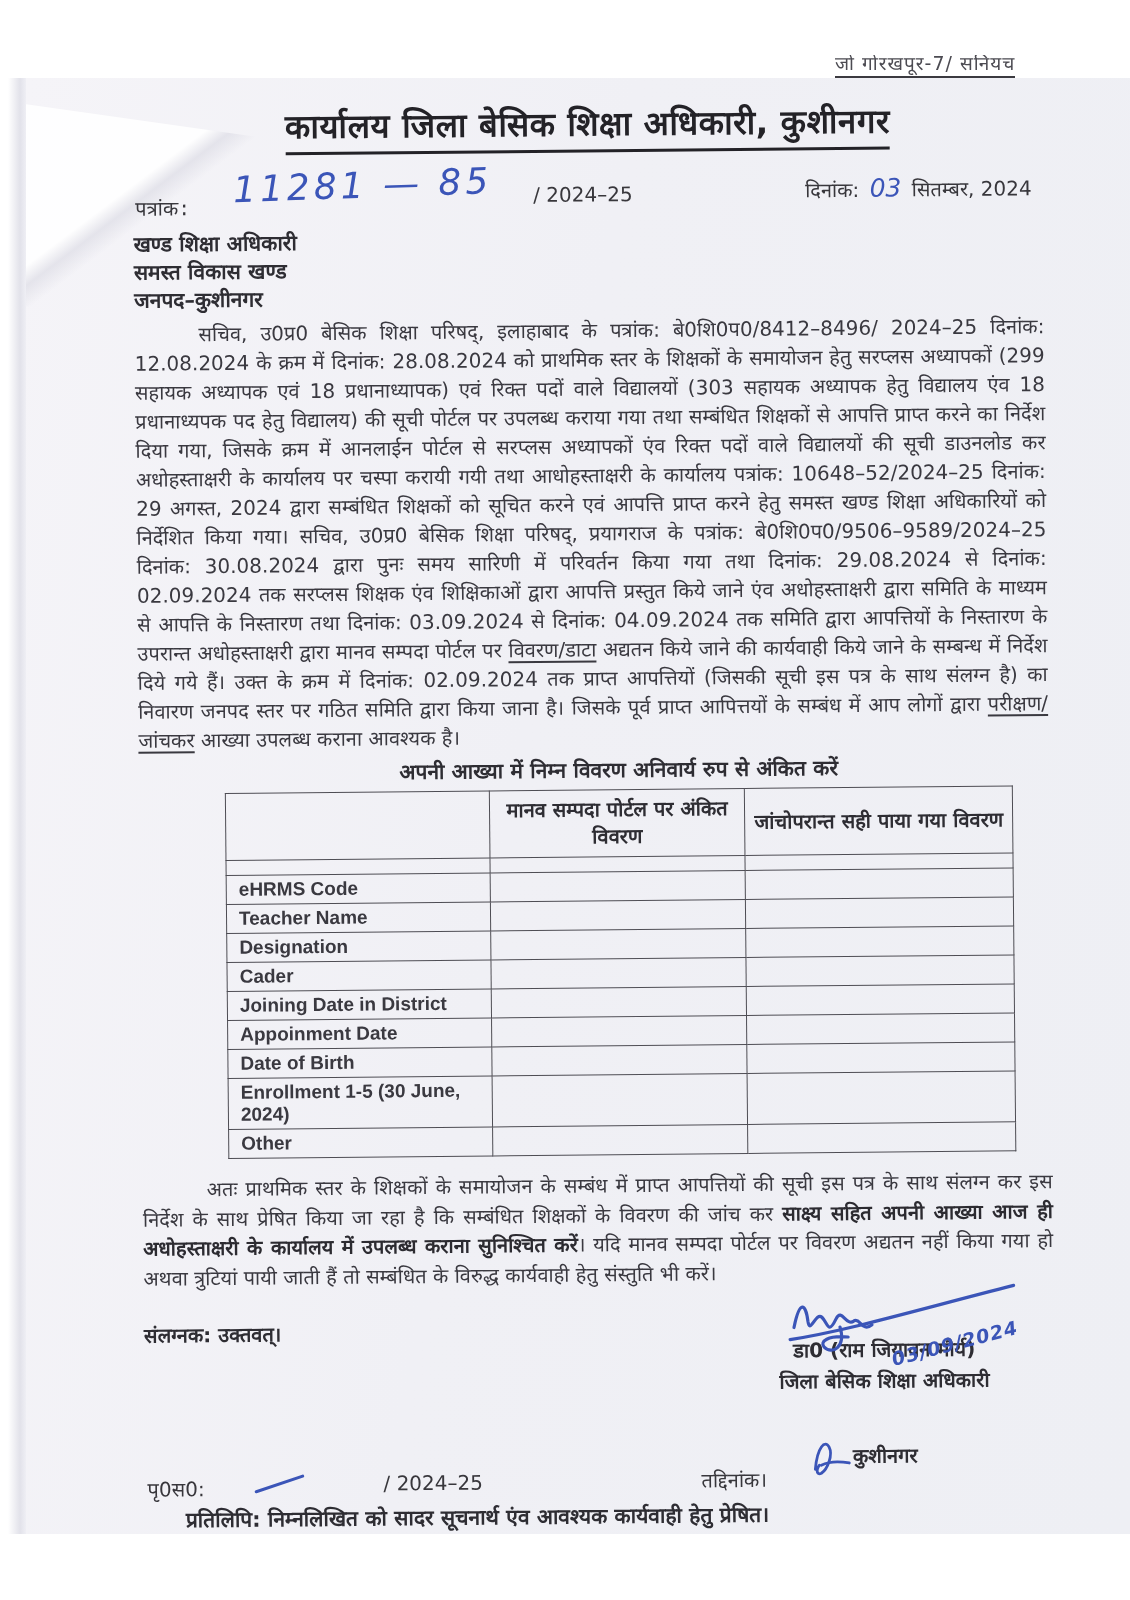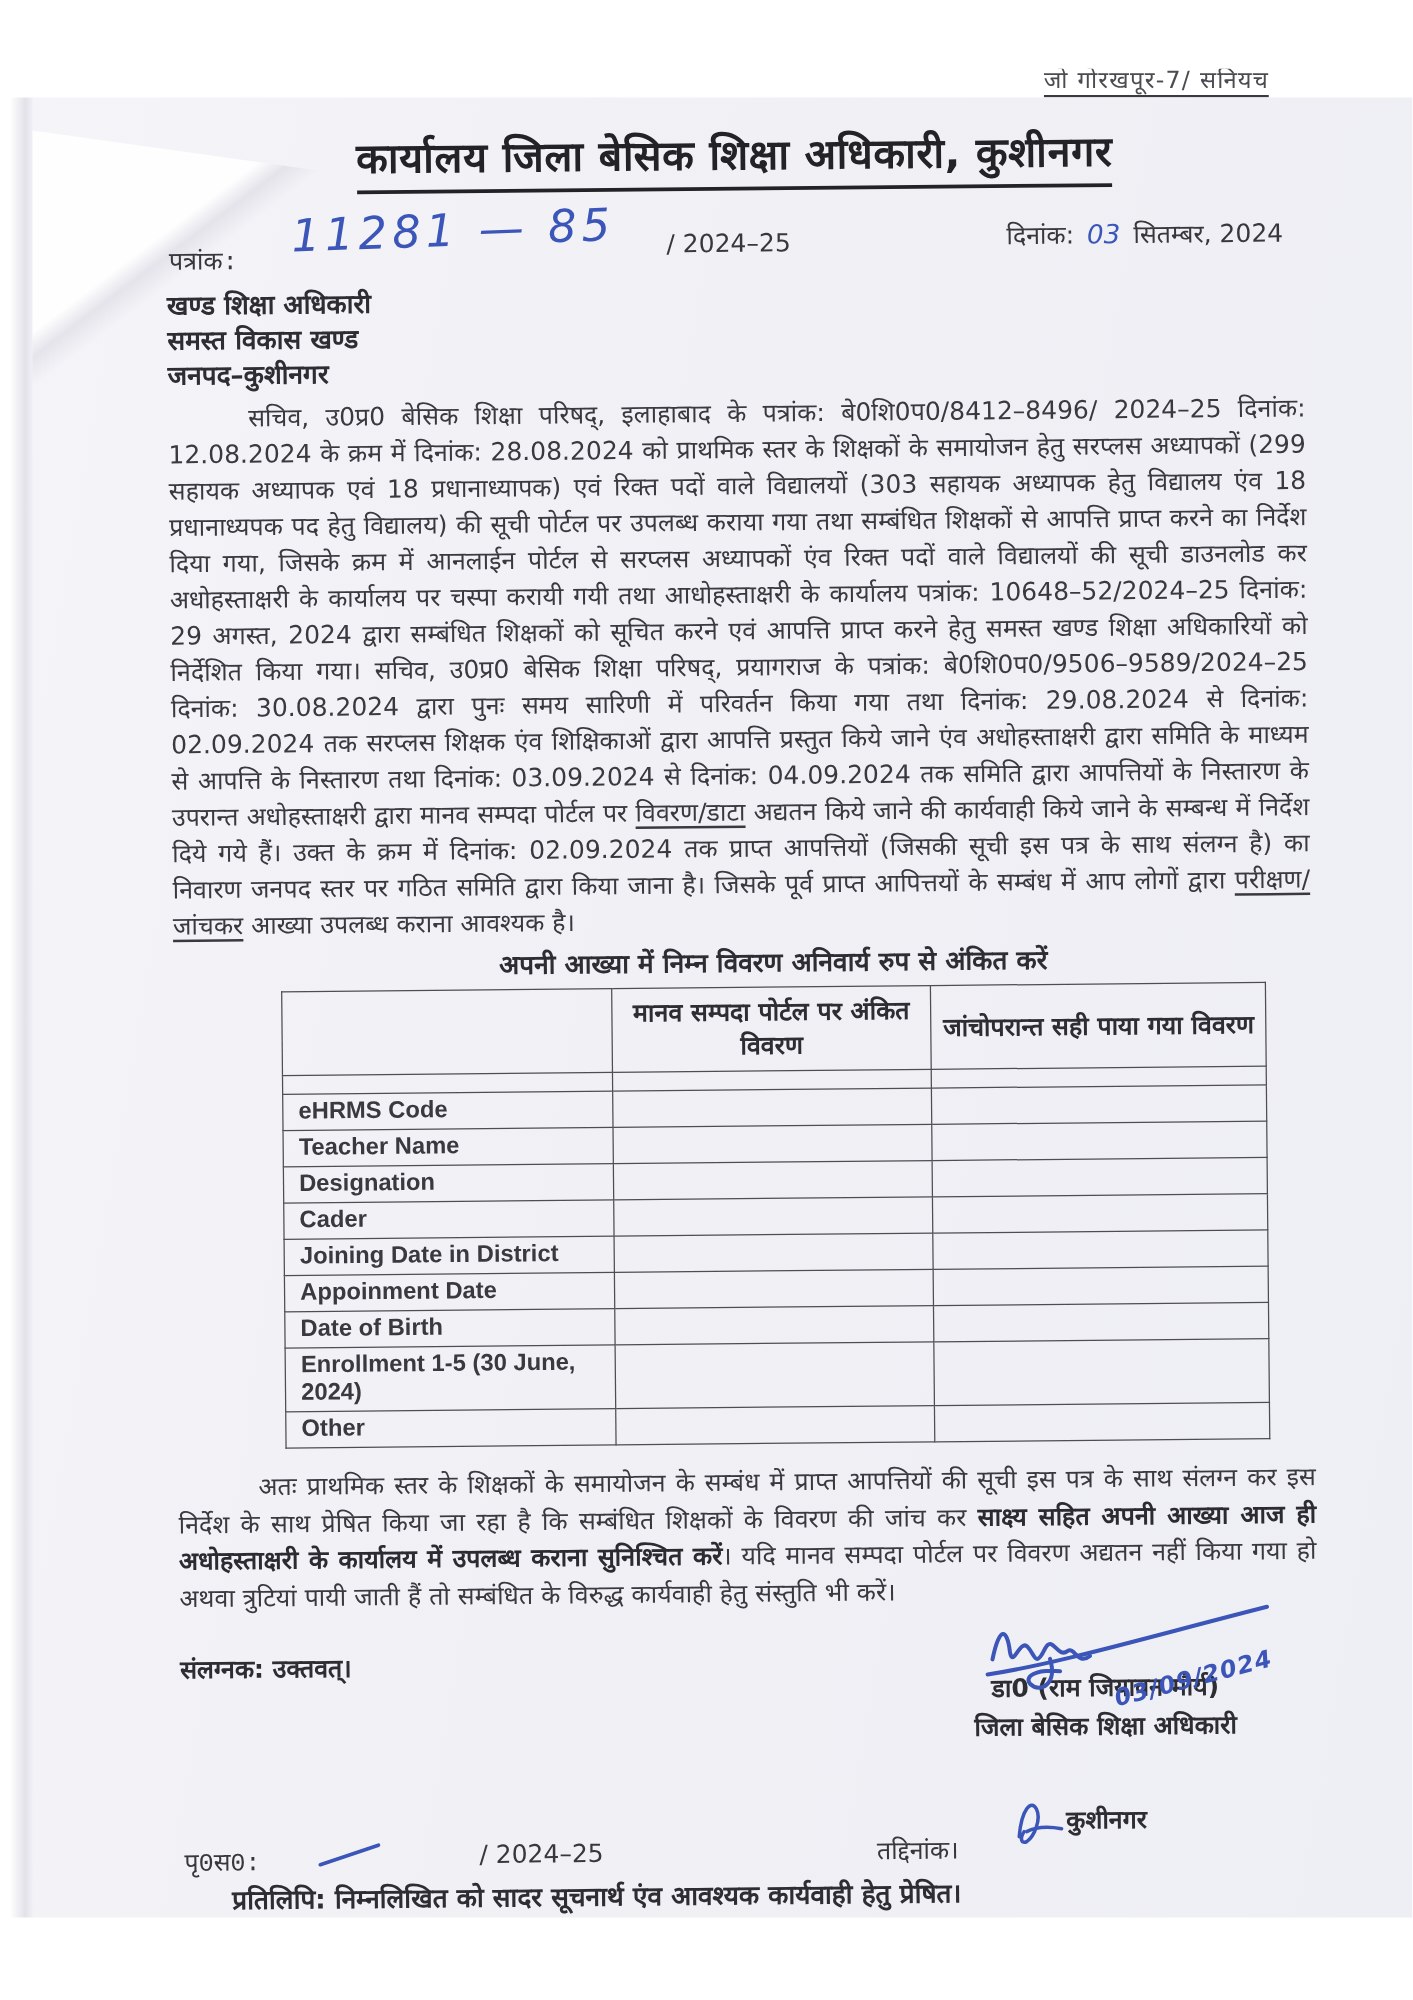--- a/index.html
+++ b/index.html
@@ -32,21 +32,21 @@
   .title { text-align:center; font-size:33px; font-weight:700; color:#232227;
     letter-spacing:0.5px; margin-top:8px; }
   .title span { border-bottom:3px solid #232227; padding-bottom:4px; display:inline-block; }
 
   .ref-row { position:relative; height:58px; margin-top:16px; font-size:20px; }
   .ref-label { position:absolute; left:2px; top:22px;font-family:Liberation Mono, monospace; }
   .hand-number { position:absolute; left:100px; top:-6px; font-size:36px; letter-spacing:4px;
     color:#3b55b8; font-style:italic; transform:rotate(-1.5deg); }
   .ref-suffix { position:absolute; left:400px; top:14px; }
   .date-group { position:absolute; left:672px; top:8px; white-space:nowrap; }
-  .hand-day { color:#3b55b8; font-size:21px; font-style:italic; padding:0 4px; }
+  .hand-day { color:#3b55b8; font-size:25px; font-style:italic; padding:0 4px; }
 
   .addressee { font-size:21px; font-weight:600; color:#2e2d33; line-height:28px; }
 
   .body-para { margin-top:6px; font-size:20px; line-height:29px; text-align:justify;
     color:#3a3940; }
   .indent { display:inline-block; width:64px; }
   .u { text-decoration:underline; text-underline-offset:4px; }
   .b { font-weight:700; color:#2c2b31; }
 
   .tbl-caption { margin-top:4px; margin-left:86px; width:788px; text-align:center;
@@ -66,21 +66,21 @@
   .attachment { position:absolute; left:0; top:20px; font-size:20px; font-weight:600; color:#2e2d33; }
   .sig-block { position:absolute; right:10px; top:40px; width:320px; text-align:center; font-size:20px;
     font-weight:600; color:#2e2d33; line-height:31px; }
   .sig-svg { position:absolute; right:18px; top:-58px; }
   .sig-date { position:absolute; right:24px; top:-6px; color:#3b55b8; font-size:19px;
     font-style:italic; transform:rotate(-14deg); letter-spacing:1px; }
   .place-row { position:relative; display:inline-block;margin-top:44px; }
   .place-squiggle { position:absolute; left:-46px; top:-6px; }
 
   .ps-row { position:relative; margin-top:20px; height:34px; font-size:20px; }
-  .ps-label { position:absolute; left:2px; top:4px;font-family:Liberation Mono, monospace; }
+  .ps-label { position:absolute; left:2px; top:4px; }
   .ps-tick { position:absolute; left:108px; top:12px; width:52px; height:3px; background:#3b55b8;
     transform:rotate(-18deg); border-radius:2px; }
   .ps-suffix { position:absolute; left:238px; top:2px; }
   .ps-date { position:absolute; left:556px; top:0px; }
 
   .copy-heading { margin-left:40px; font-size:21px; font-weight:600; color:#2e2d33; }
   .copy-list { margin-top:8px; }
   .copy-item { position:relative; padding-left:106px; font-size:20.5px; line-height:33px; color:#3a3940; }
 </style>
 </head>

